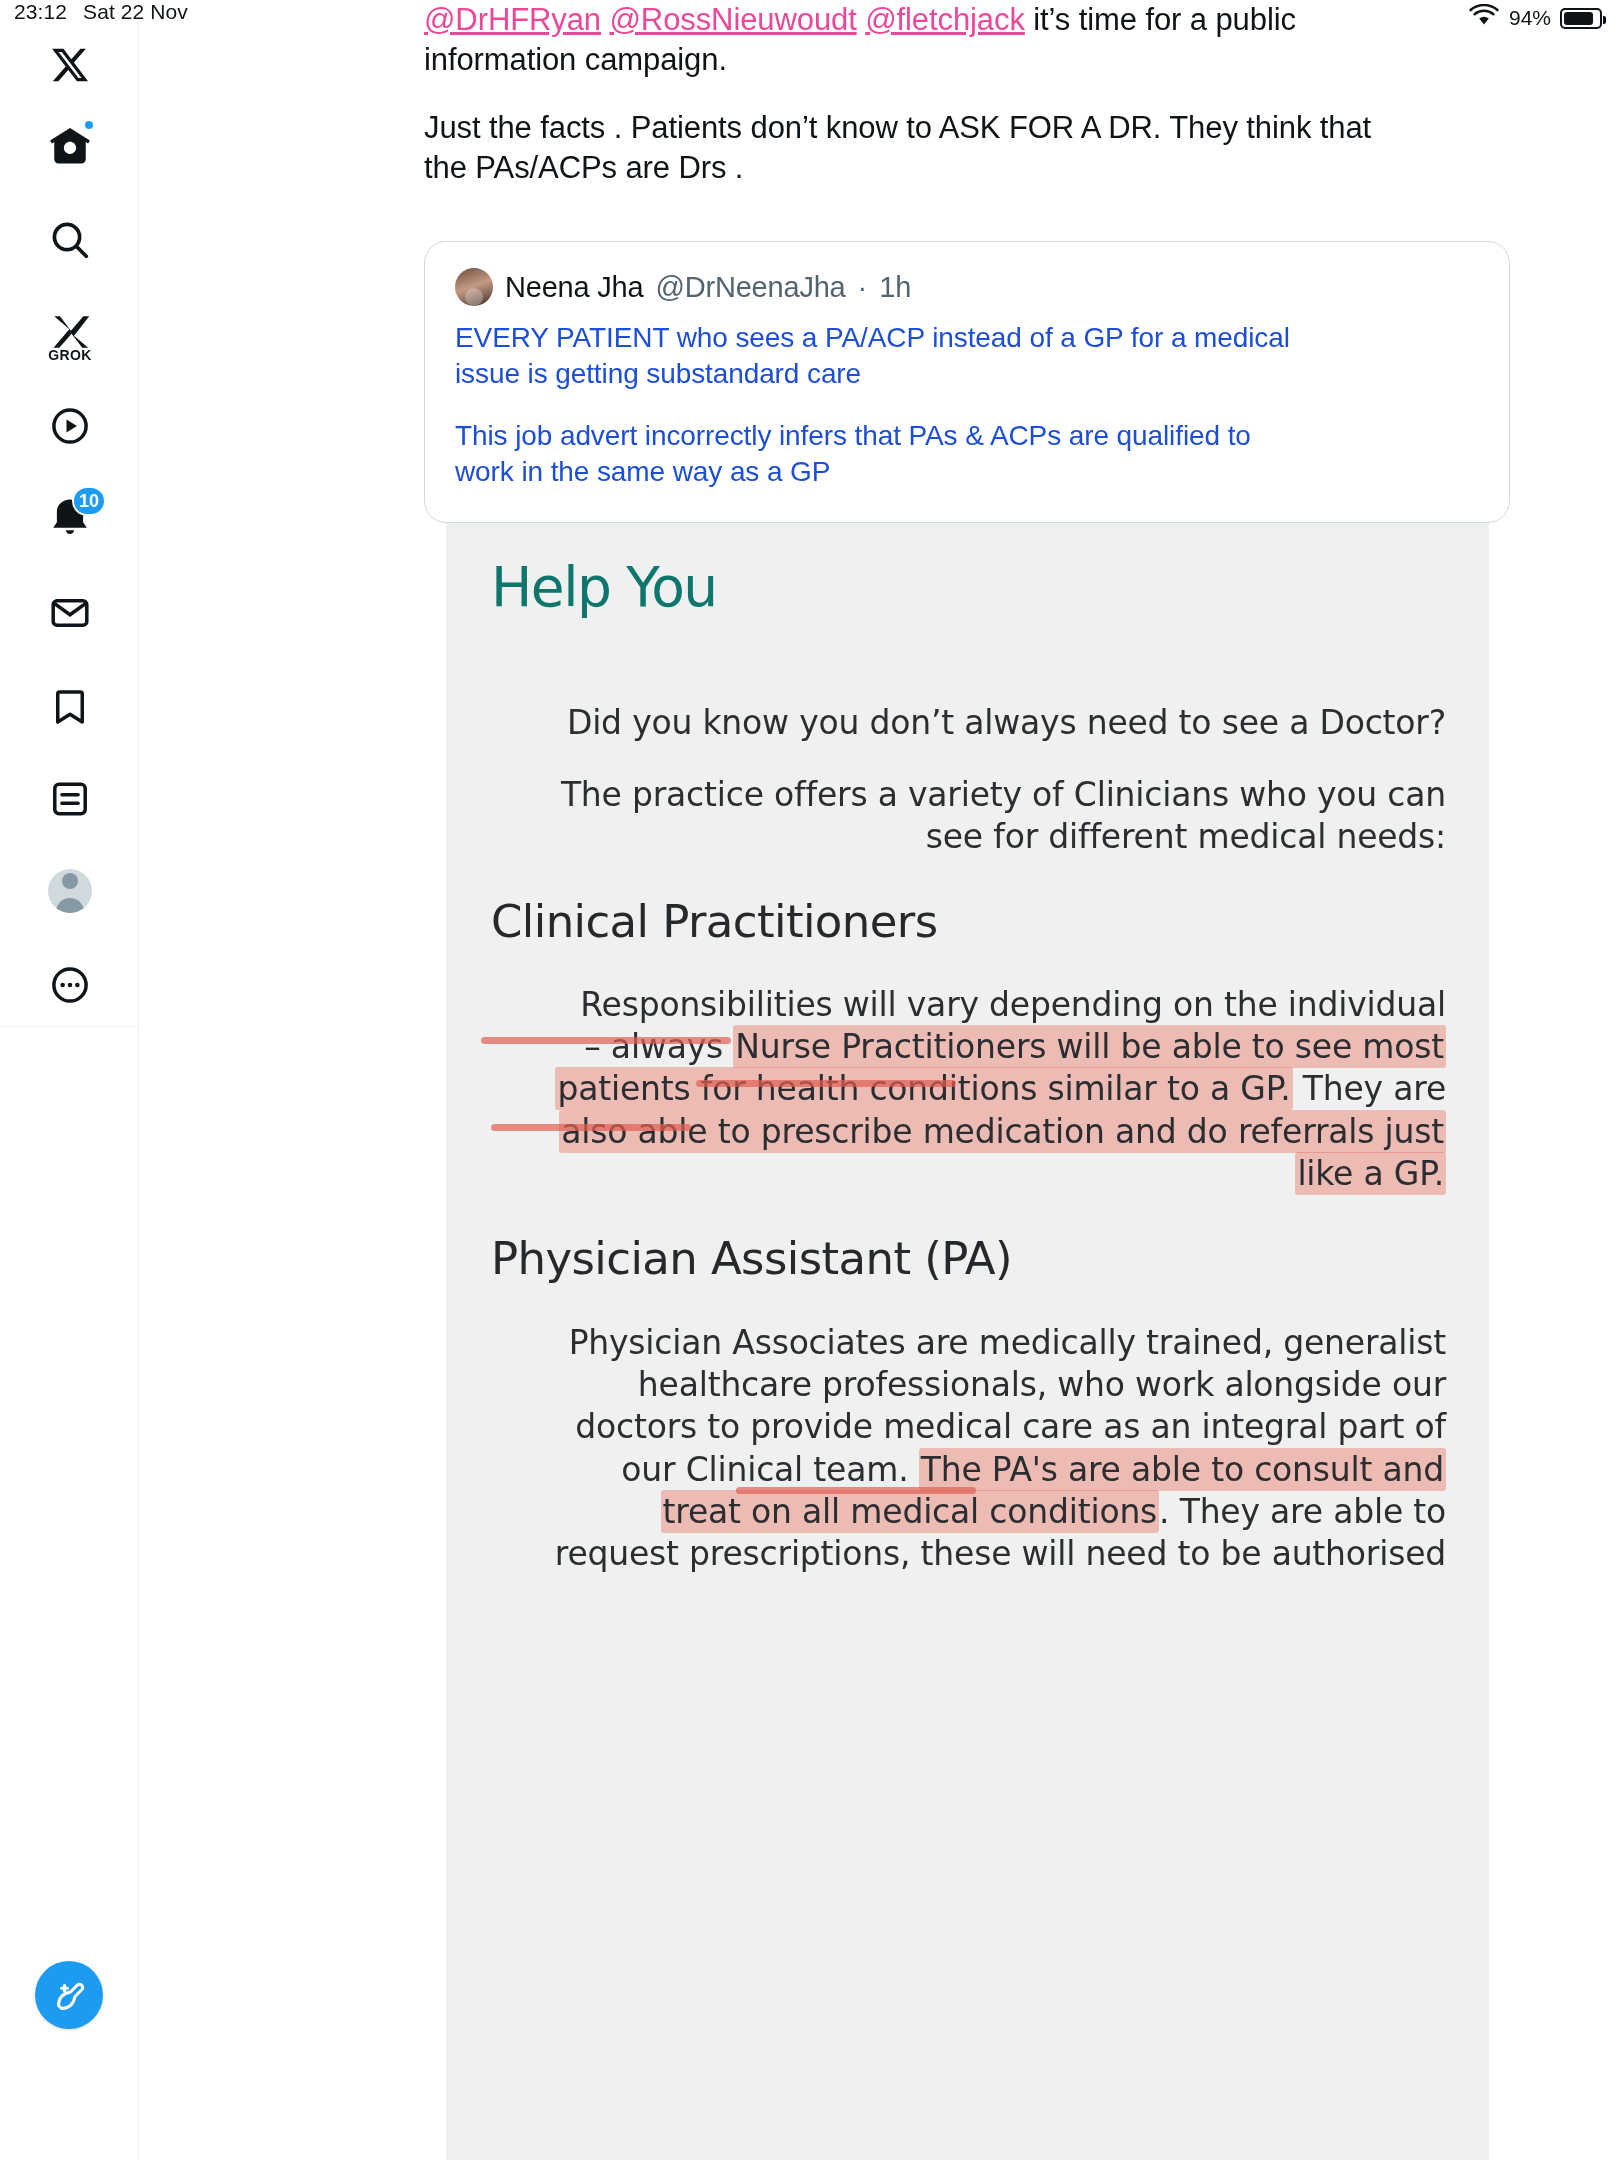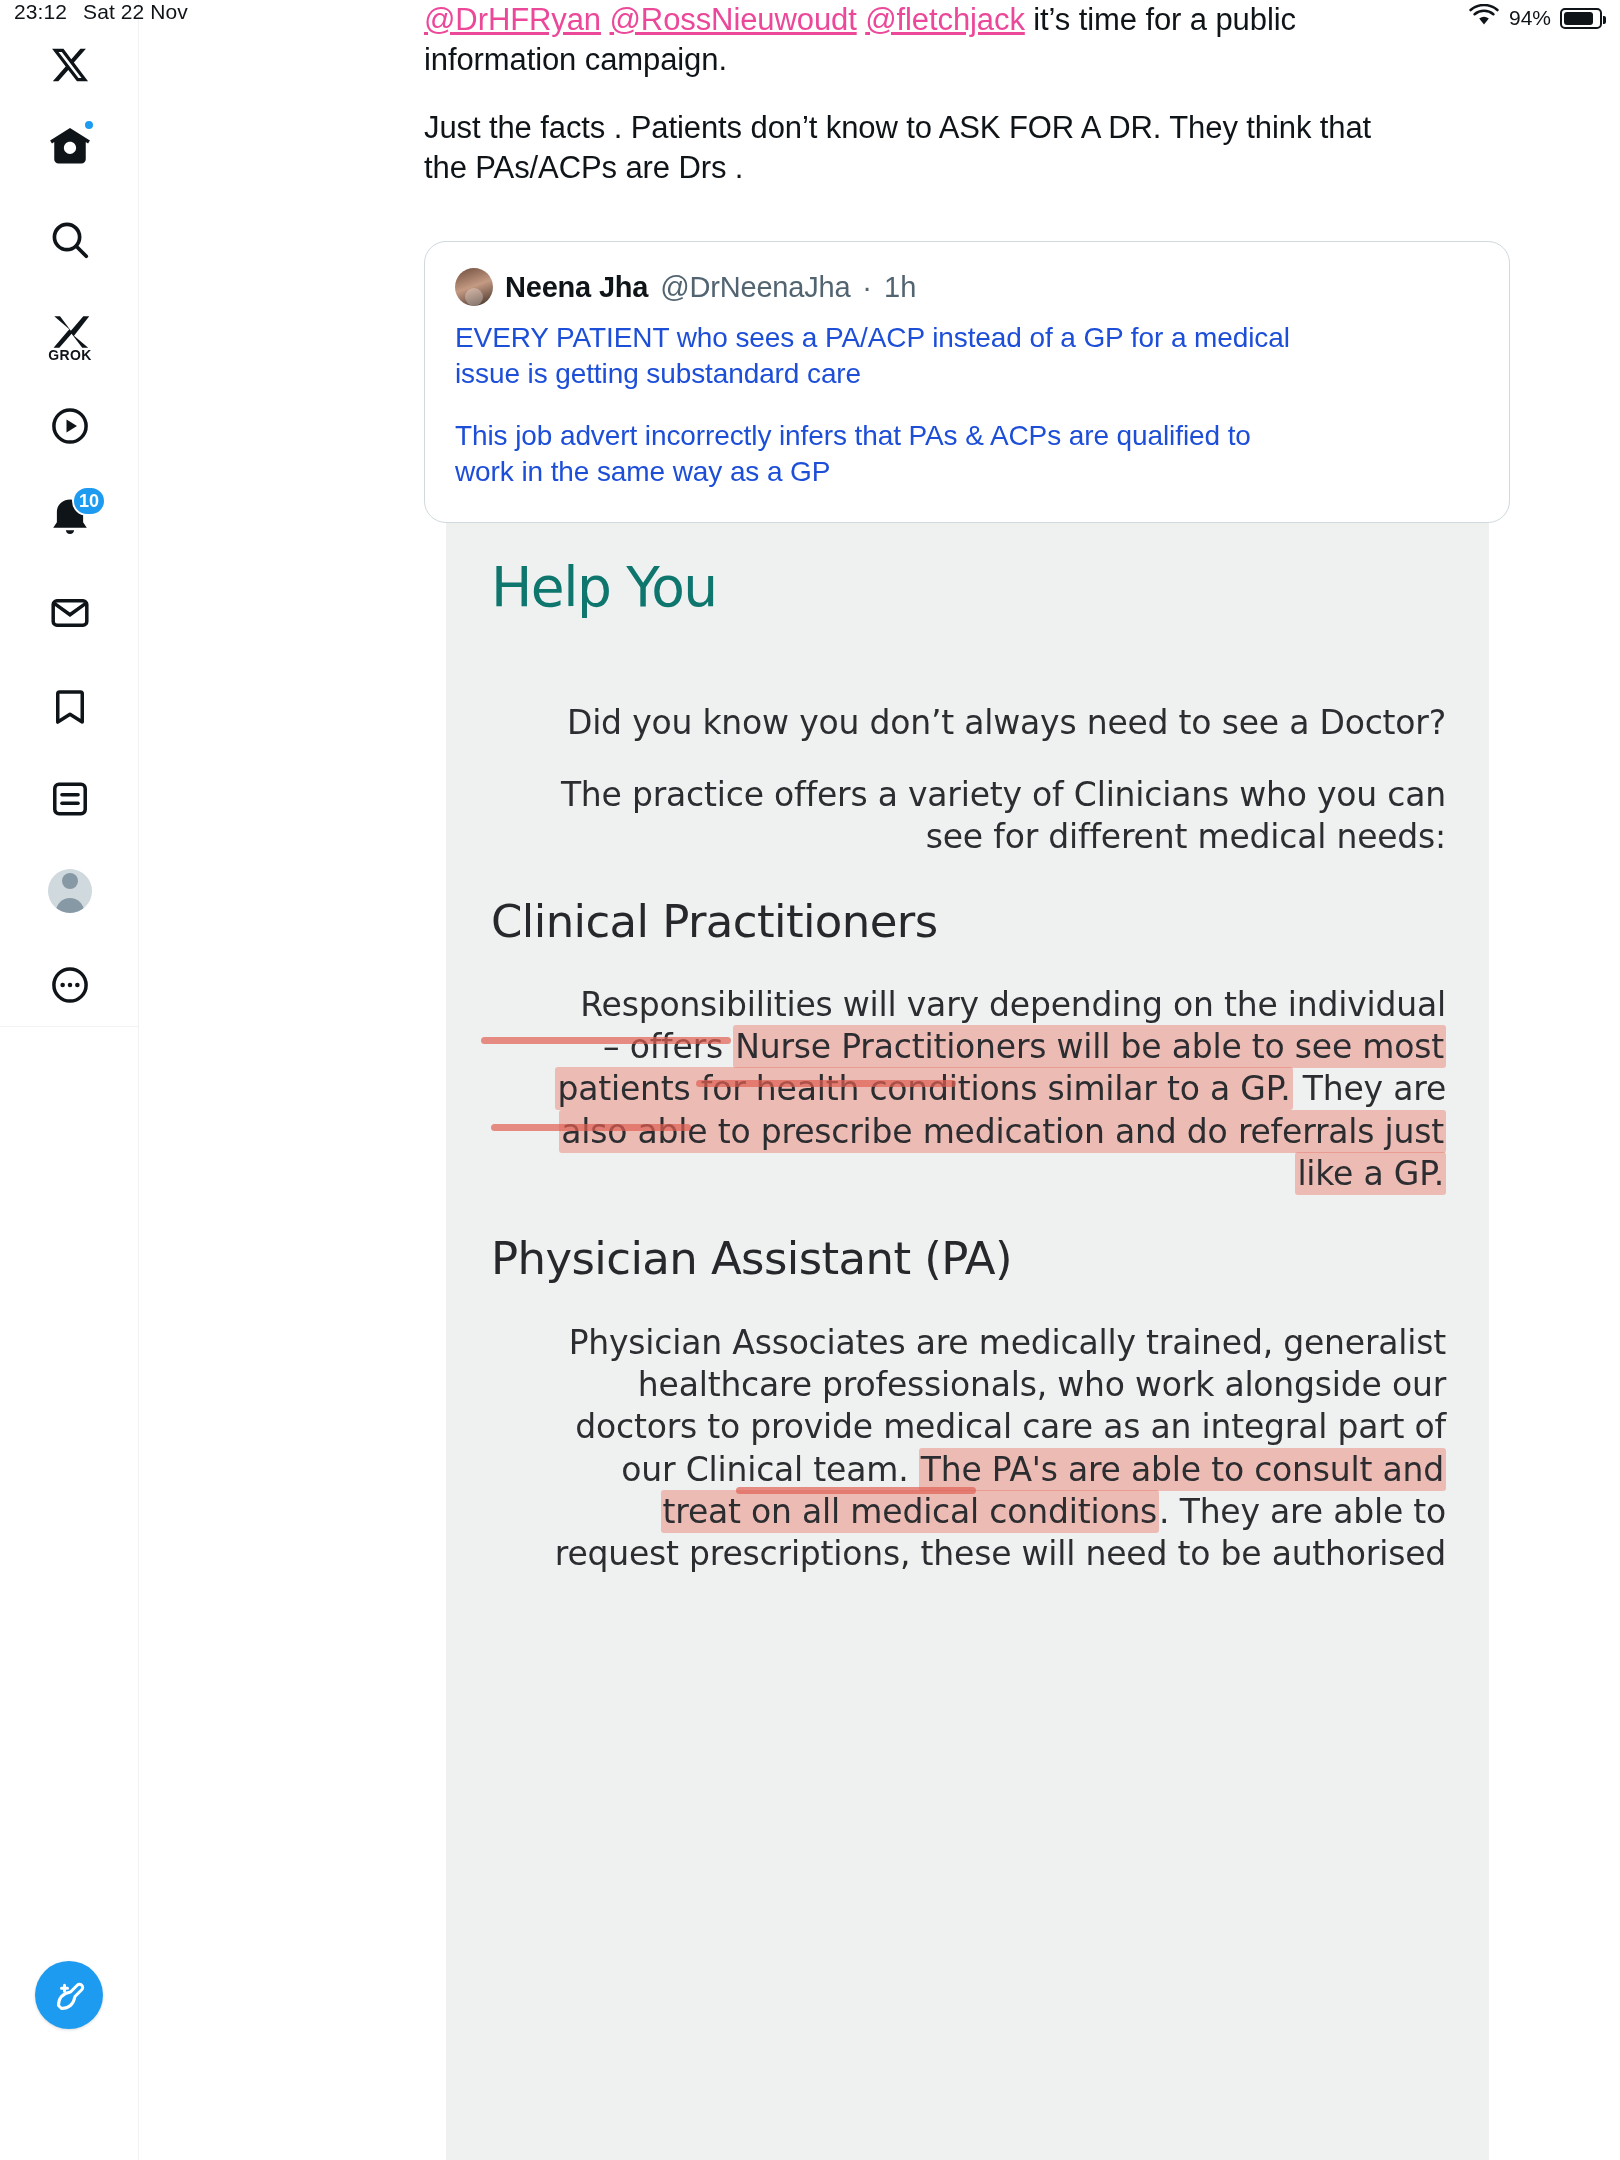--- a/index.html
+++ b/index.html
@@ -222,21 +222,21 @@
   .q-avatar:after {
     content:"";
     position: absolute;
     left: 10px; top: 20px;
     width: 18px; height: 18px;
     border-radius: 50%;
     background: rgba(255,255,255,0.28);
   }
   .q-name {
     font-size: 29px;
-    font-weight: 700;
+    font-weight: 400;
     color: #0f1419;
     letter-spacing: -0.2px;
   }
   .q-handle {
     font-size: 29px;
     color: #536471;
     letter-spacing: -0.2px;
   }
   .q-sep { font-size: 29px; color: #536471; }
   .q-time { font-size: 29px; color: #536471; }
@@ -459,21 +459,21 @@
         <p class="poster-p">The practice offers a variety of Clinicians who you can</p>
         <p class="poster-p">see for different medical needs:</p>
       </div>
 
       <div class="poster-block" style="top:458px">
         <p class="poster-h2">Clinical Practitioners</p>
       </div>
 
       <div class="poster-block" style="top:547px">
         <p class="poster-p">Responsibilities will vary depending on the individual</p>
-        <p class="poster-p"><span>– offers </span><span class="hl">Nurse Practitioners will be able to see most</span></p>
+        <p class="poster-p"><span>– always </span><span class="hl">Nurse Practitioners will be able to see most</span></p>
         <p class="poster-p"><span class="hl">patients for health conditions similar to a GP.</span><span> They are</span></p>
         <p class="poster-p"><span class="hl">also able to prescribe medication and do referrals just</span></p>
         <p class="poster-p"><span class="hl">like a GP.</span></p>
         <span class="strike-line" style="left:-10px; top:53px; width:250px;"></span>
         <span class="strike-line" style="left:205px; top:96px; width:260px;"></span>
         <span class="strike-line" style="left:0px; top:140px; width:200px;"></span>
       </div>
 
       <div class="poster-block" style="top:795px">
         <p class="poster-h2">Physician Assistant (PA)</p>

